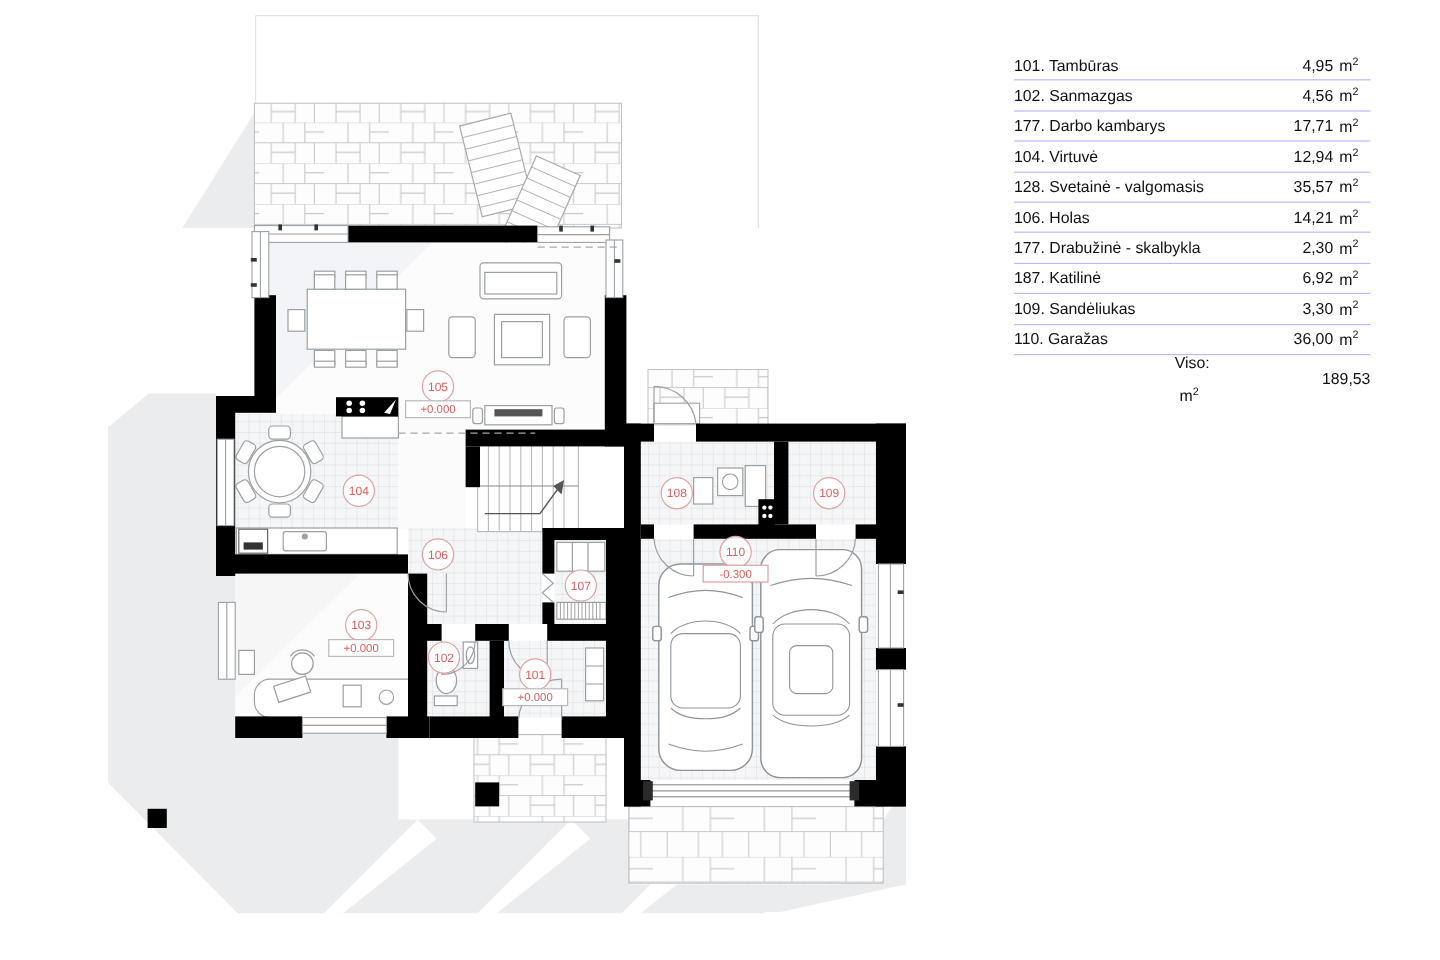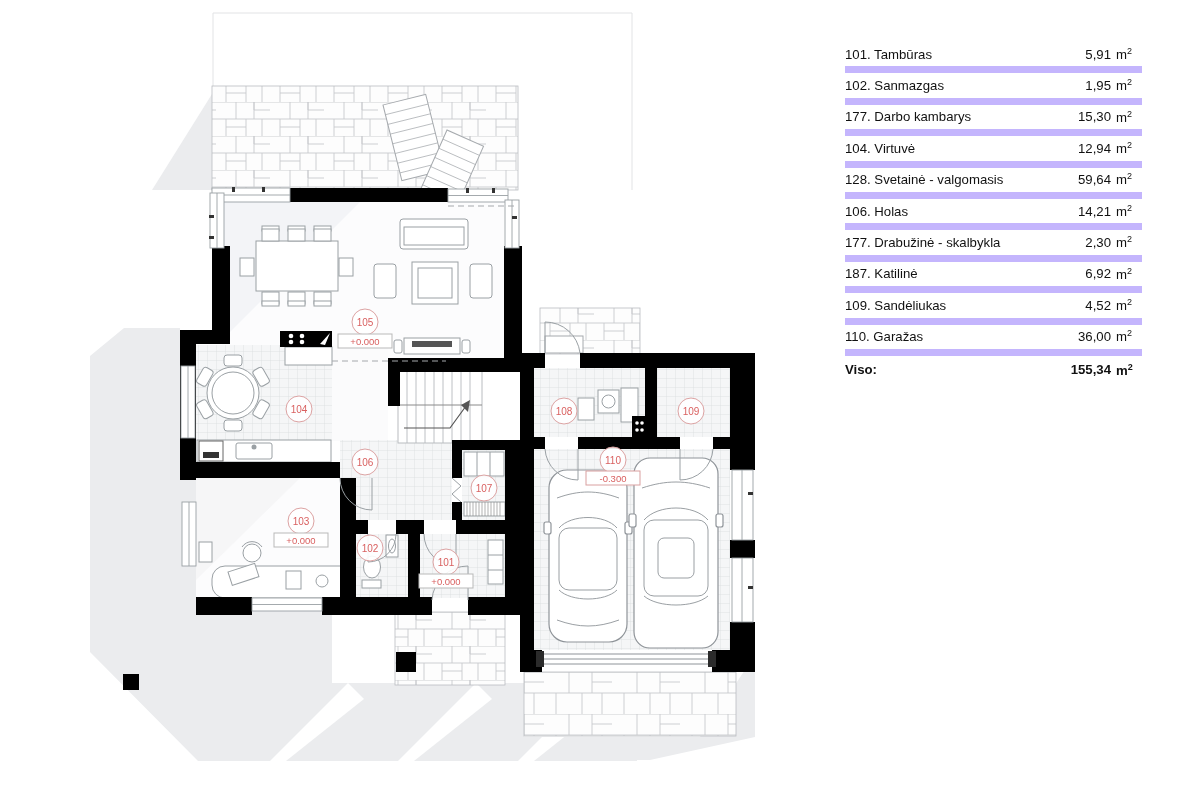--- a/index.html
+++ b/index.html
@@ -1,22 +1,22 @@
 <!DOCTYPE html>
 <html><head>
 <meta charset="utf-8">
 <style>
   html,body{margin:0;padding:0;background:#fff;}
   .stage{position:relative;width:1200px;height:800px;background:#fff;overflow:hidden;
          font-family:"Liberation Sans",sans-serif;}
   .plan-svg{position:absolute;left:0;top:0;}
   .legend{position:absolute;left:845px;top:42px;width:297px;color:#111;
           font-size:13.2px;line-height:1;}
-  .row{display:flex;align-items:center;height:24.4px;border-bottom:7px solid #c4b5fd;}
-  .row.total{border-bottom:none;font-weight:bold;height:28px;}
+  .row{display:flex;align-items:center;height:24.4px;border-bottom:1px solid #c4b5fd;}
+  .row.total{border-bottom:none;font-weight:normal;height:28px;flex-direction:column;}
   .nm{white-space:nowrap;}
   .val{margin-left:auto;text-align:right;}
   .unit{width:26px;padding-left:5px;white-space:nowrap;}
   .unit sup{font-size:9px;}
 </style>
 </head>
 <body>
 
 <div class="stage">
 
@@ -411,68 +411,68 @@
       <text x="613" y="463.5">110</text>
       <rect x="586" y="471" width="54" height="14" fill="#fff" stroke="#d9a0a0"></rect>
       <text x="613" y="481.5" font-size="9.5">-0.300</text>
     </g>
   </g>
 </svg>
 
 <div class="legend">
   <div class="row">
     <span class="nm">101. Tambūras</span>
-    <span class="val">5,91</span>
+    <span class="val">4,95</span>
     <span class="unit"><span>m</span><sup>2</sup></span>
   </div>
   <div class="row">
     <span class="nm">102. Sanmazgas</span>
-    <span class="val">1,95</span>
+    <span class="val">4,56</span>
     <span class="unit"><span>m</span><sup>2</sup></span>
   </div>
   <div class="row">
     <span class="nm">177. Darbo kambarys</span>
-    <span class="val">15,30</span>
+    <span class="val">17,71</span>
     <span class="unit"><span>m</span><sup>2</sup></span>
   </div>
   <div class="row">
     <span class="nm">104. Virtuvė</span>
     <span class="val">12,94</span>
     <span class="unit"><span>m</span><sup>2</sup></span>
   </div>
   <div class="row">
     <span class="nm">128. Svetainė - valgomasis</span>
-    <span class="val">59,64</span>
+    <span class="val">35,57</span>
     <span class="unit"><span>m</span><sup>2</sup></span>
   </div>
   <div class="row">
     <span class="nm">106. Holas</span>
     <span class="val">14,21</span>
     <span class="unit"><span>m</span><sup>2</sup></span>
   </div>
   <div class="row">
     <span class="nm">177. Drabužinė - skalbykla</span>
     <span class="val">2,30</span>
     <span class="unit"><span>m</span><sup>2</sup></span>
   </div>
   <div class="row">
     <span class="nm">187. Katilinė</span>
     <span class="val">6,92</span>
     <span class="unit"><span>m</span><sup>2</sup></span>
   </div>
   <div class="row">
     <span class="nm">109. Sandėliukas</span>
-    <span class="val">4,52</span>
+    <span class="val">3,30</span>
     <span class="unit"><span>m</span><sup>2</sup></span>
   </div>
   <div class="row">
     <span class="nm">110. Garažas</span>
     <span class="val">36,00</span>
     <span class="unit"><span>m</span><sup>2</sup></span>
   </div>
   <div class="row total">
     <span class="nm">Viso:</span>
-    <span class="val">155,34</span>
+    <span class="val">189,53</span>
     <span class="unit"><span>m</span><sup>2</sup></span>
   </div>
 </div>
 
 </div>
 
 </body></html>

